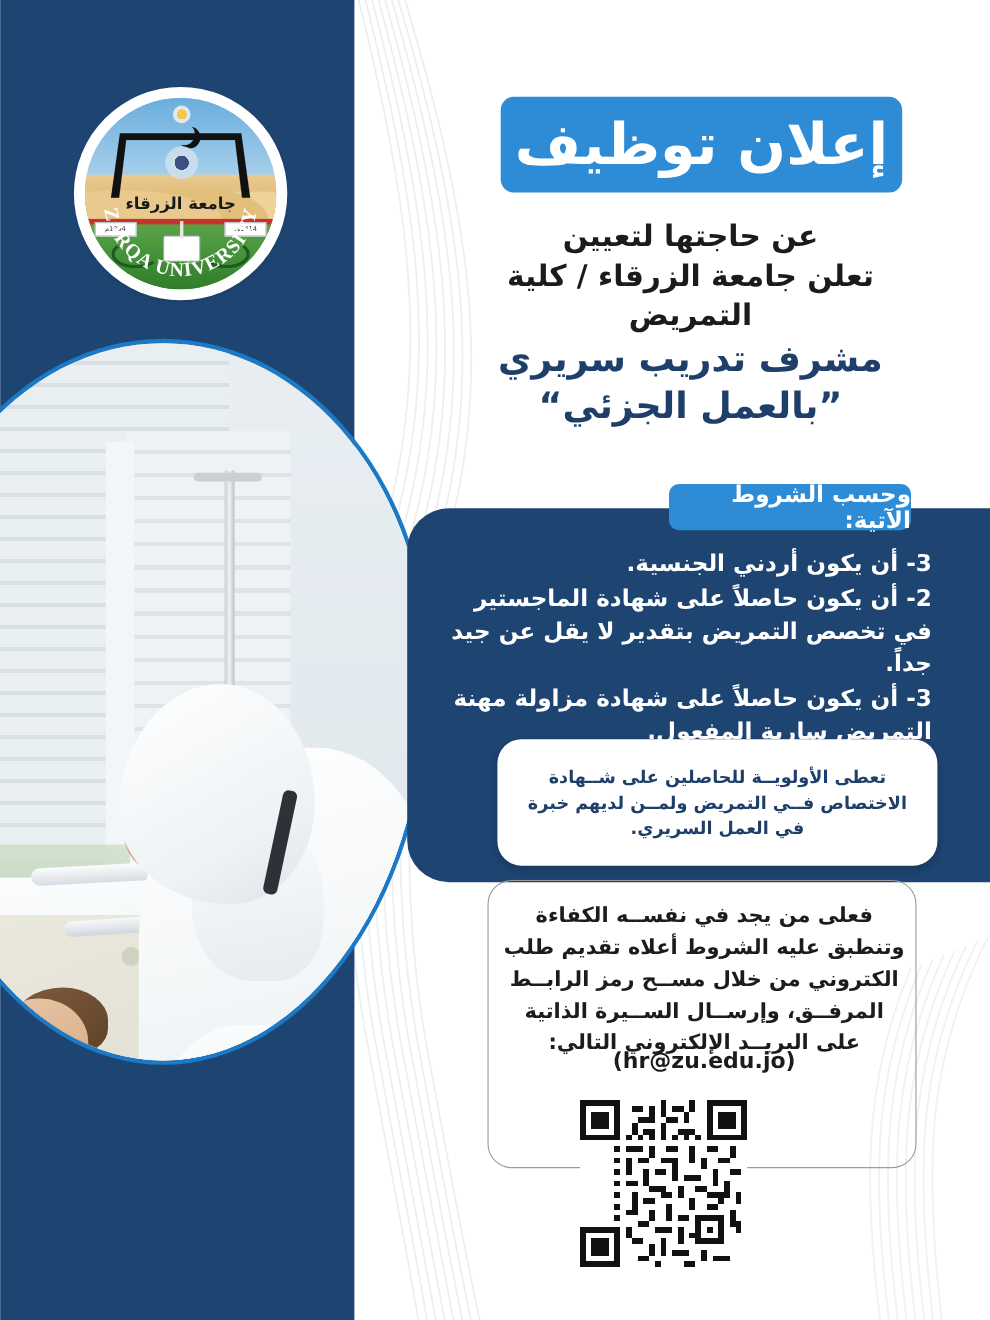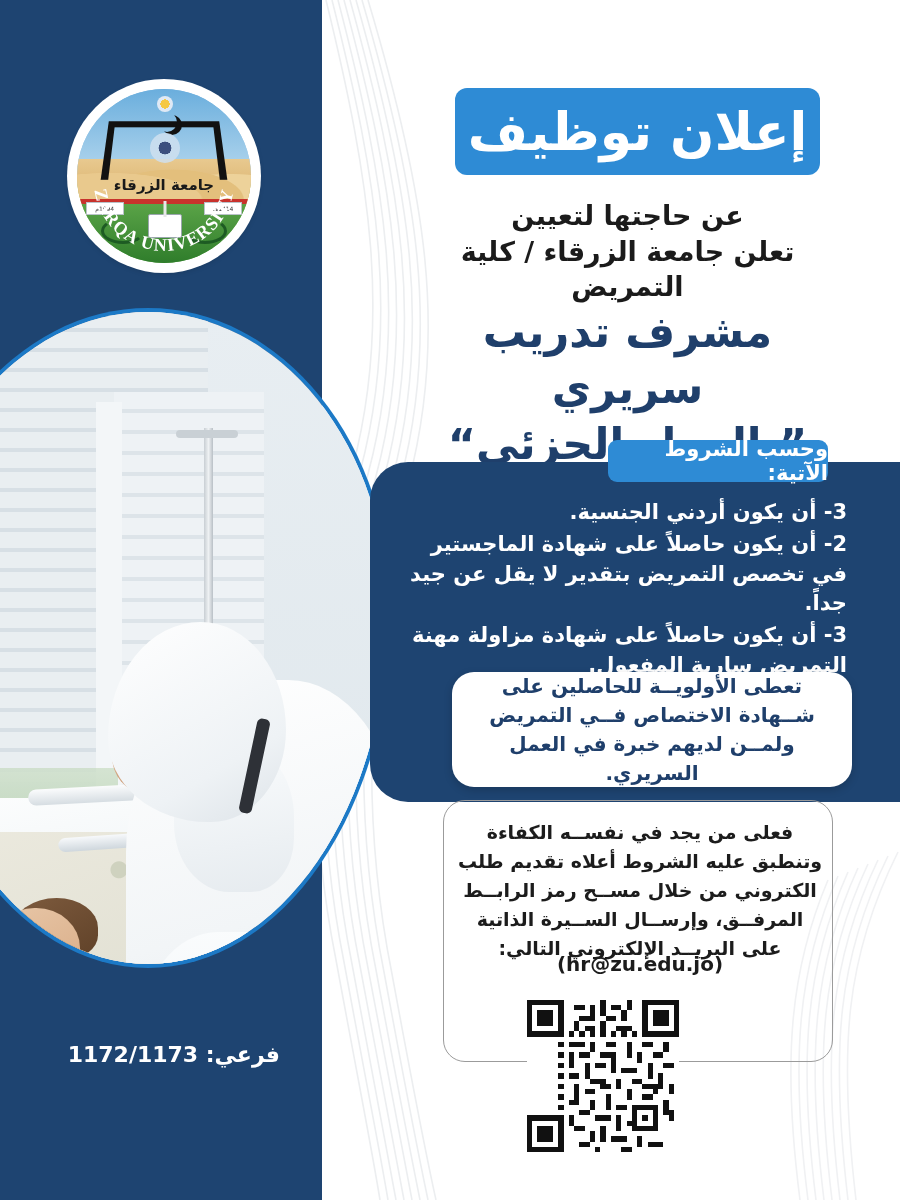--- a/index.html
+++ b/index.html
@@ -243,21 +243,21 @@
   }
 
   .intro {
     position:absolute; left:400px; top:198px; width:455px;
     text-align:center; color:#1b1b1b;
     font-size:27px; font-weight:bold; line-height:1.32;
   }
   .job-title {
     position:absolute; left:400px; top:305px; width:455px;
     text-align:center; color:#1f3f6b;
-    font-size:43px; font-weight:bold; line-height:1.3;
+    font-size:33px; font-weight:bold; line-height:1.3;
   }
 
   
   .cond-panel {
     position:absolute; left:370px; top:462px;
     width:530px; height:340px;
     background:#1e4471;
     border-radius:38px 0 0 38px;
   }
   .cond-badge {
@@ -279,21 +279,21 @@
 
   .priority-box {
     position:absolute; left:452px; top:672px;
     width:400px; height:115px;
     background:#ffffff; border-radius:22px;
     display:flex; align-items:center; justify-content:center;
     padding:10px 22px;
     box-shadow:0 3px 8px rgba(0,0,0,.18);
   }
   .priority-box span {
-    color:#1f3f6b; font-size:20px; font-weight:700;
+    color:#1f3f6b; font-size:16px; font-weight:700;
     line-height:1.45; text-align:center;
   }
 
   
   .apply-box {
     position:absolute; left:443px; top:800px;
     width:390px; height:262px;
     border:1px solid #9b9b9b; border-radius:22px;
   }
   .apply-text {
@@ -540,16 +540,15 @@
           <rect x="10" y="27" width="2" height="1"></rect>
         <rect x="13" y="28" width="1" height="1"></rect>
           <rect x="18" y="28" width="2" height="1"></rect>
         <rect x="24" y="16" width="1" height="2"></rect>
           <rect x="22" y="18" width="2" height="1"></rect>
       </g>
     </svg>
   </div>
 
   <div class="phones">
-    <div>فرعي: 1172/1173</div>
   </div>
 
 </div>
 
 </body></html>

